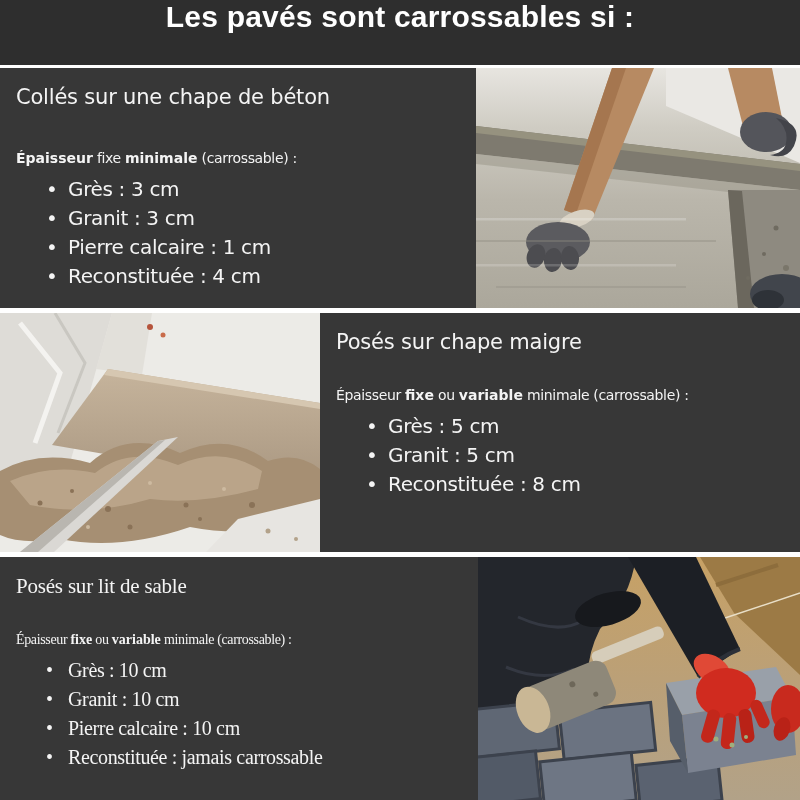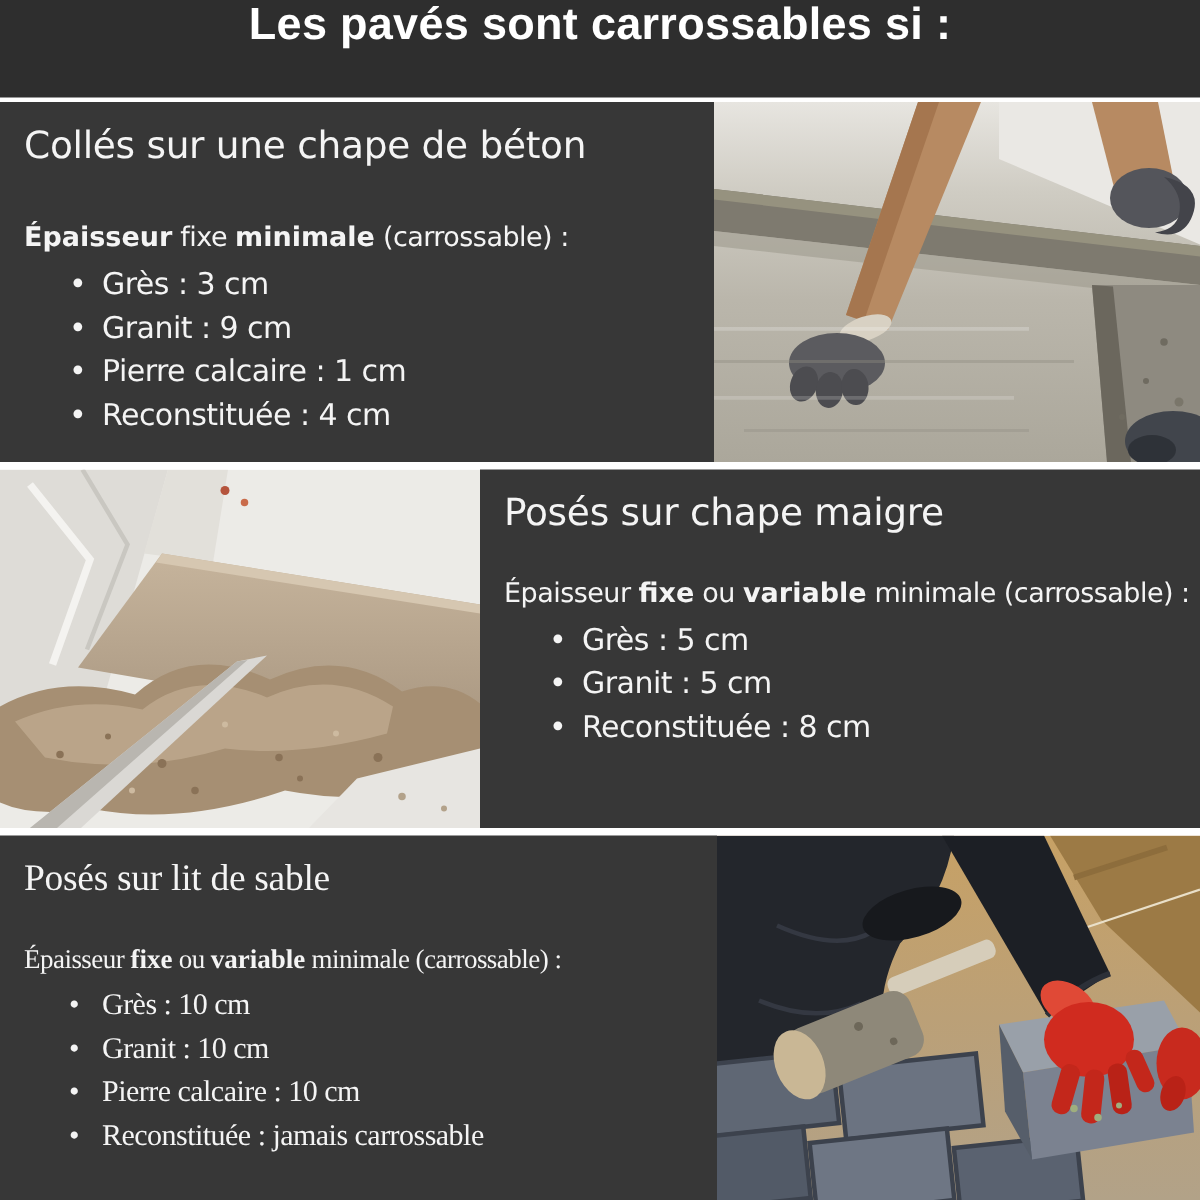--- a/index.html
+++ b/index.html
@@ -37,22 +37,22 @@
   }
   #panel1{left:0;width:476px;}
   #panel2{left:320px;width:560px;}
   #panel3{left:0;width:478px;}
   .photo{position:absolute;top:0;height:100%;overflow:hidden;}
   #photo1{left:476px;width:324px;}
   #photo2{left:0;width:320px;}
   #photo3{left:478px;width:322px;}
   .photo svg{display:block;width:100%;height:100%;}
   
-  .heading{margin:0;font-size:25px;line-height:30px;font-weight:400;letter-spacing:-0.2px;}
-  .intro{margin:24px 0 0;font-size:18px;line-height:29px;letter-spacing:-0.35px;}
+  .heading{margin:0;font-size:21px;line-height:30px;font-weight:400;letter-spacing:-0.2px;}
+  .intro{margin:24px 0 0;font-size:14px;line-height:29px;letter-spacing:-0.35px;}
   .tall .intro{margin-top:32px;}
   .intro .b{font-weight:700;letter-spacing:0;}
   ul.specs{
     list-style:none;margin:2px 0 0;padding:0 0 0 52px;
     font-size:20px;line-height:29px;letter-spacing:-0.35px;
   }
   ul.specs li{position:relative;}
   ul.specs li::before{
     content:"\2022";position:absolute;left:-22px;top:0;
     font-size:20px;color:var(--text_color);
@@ -66,21 +66,21 @@
   <header class="titlebar">
     <h1>Les pavés sont carrossables si :</h1>
   </header>
 
   <section class="row" id="row1">
     <div class="panel tall" id="panel1">
       <h2 class="heading">Collés sur une chape de béton</h2>
       <p class="intro"><span class="b">Épaisseur</span><span> fixe </span><span class="b">minimale</span><span> (carrossable) :</span></p>
       <ul class="specs">
         <li>Grès : 3 cm</li>
-        <li>Granit : 9 cm</li>
+        <li>Granit : 3 cm</li>
         <li>Pierre calcaire : 1 cm</li>
         <li>Reconstituée : 4 cm</li>
       </ul>
     </div>
     <div class="photo" id="photo1">
       <svg viewBox="0 0 324 240" preserveAspectRatio="none" aria-hidden="true">
         <defs>
           <linearGradient id="pg1" x1="0" y1="0" x2="0" y2="1">
             <stop offset="0" stop-color="#e7e5e0"></stop>
               <stop offset=".25" stop-color="#cfccc3"></stop>

